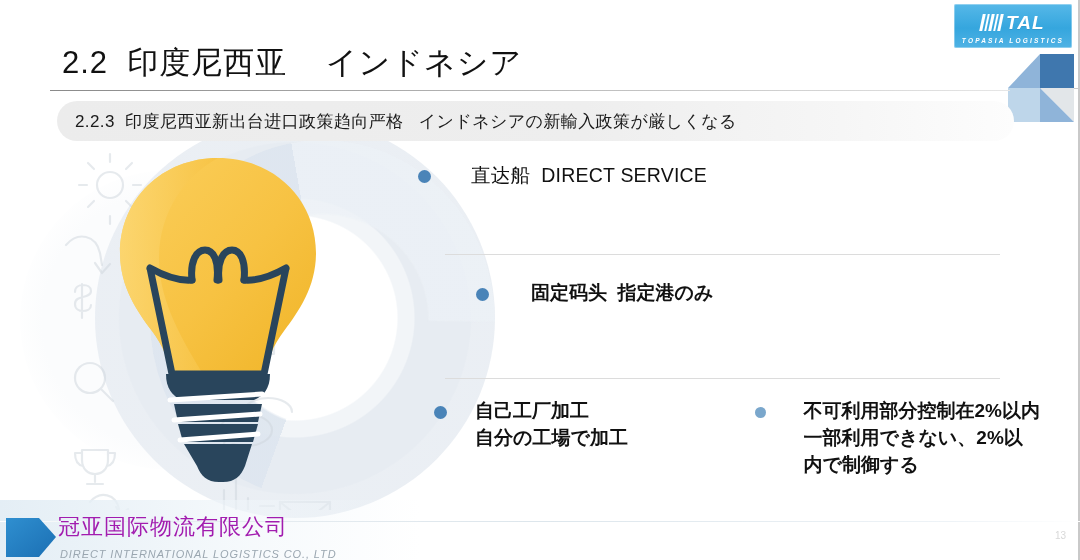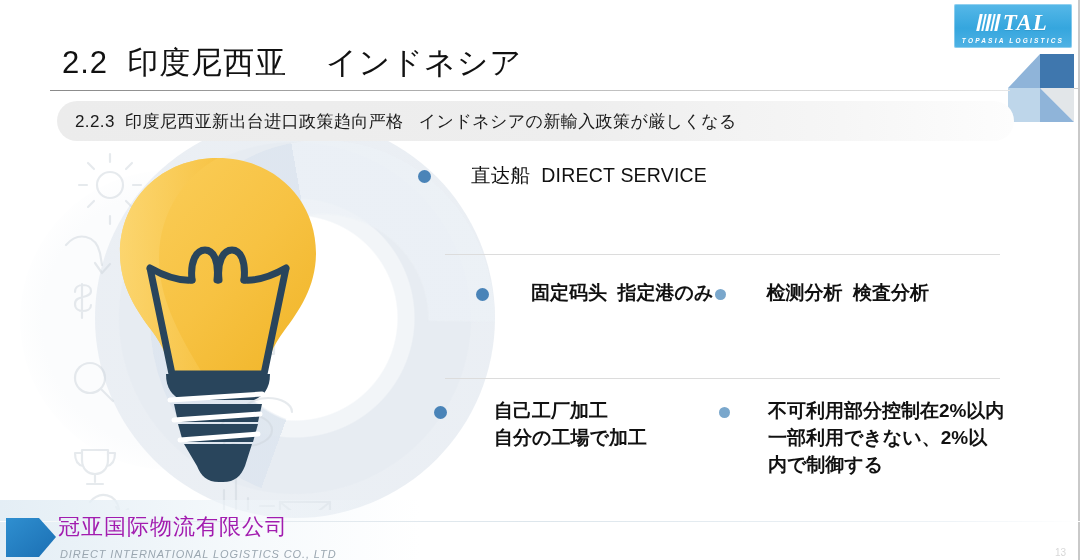--- a/index.html
+++ b/index.html
@@ -50,22 +50,22 @@
     position:absolute;right:8px;top:4px;width:118px;height:44px;
     background:linear-gradient(180deg,#56b8e8 0%,#35a6de 55%,#4fb2e4 100%);
     border-radius:2px;
     display:flex;flex-direction:column;align-items:center;justify-content:center;
     box-shadow:0 0 0 1px rgba(255,255,255,.35) inset;
   }
   .tal-row{display:flex;align-items:center;gap:4px;height:26px;margin-top:1px;}
   .tal-bars{display:flex;gap:2px;height:17px;align-items:flex-end;transform:skewX(-12deg);}
   .tal-bars i{display:block;width:2.5px;height:17px;background:#fff;}
   .tal-word{
-    color:#fff;font-weight:bold;font-style:italic;font-size:23px;
-    letter-spacing:1px;line-height:1;font-family:Liberation Serif, serif;
+    color:#fff;font-weight:bold;font-style:italic;font-size:19px;
+    letter-spacing:1px;line-height:1;font-family:Liberation Sans, sans-serif;
     text-shadow:0 1px 0 rgba(0,0,0,.08);
   }
   .tal-sub{
     color:#ffffff;font-size:6.5px;letter-spacing:2.2px;font-weight:bold;
     font-style:italic;margin-top:1px;
   }
 
   
   .pinwheel{position:absolute;right:2px;top:52px;width:76px;height:72px;}
   .pinwheel svg{width:100%;height:100%;}
@@ -91,21 +91,21 @@
     background:linear-gradient(90deg,#ececec 0%,#eeeeee 55%,#f6f6f6 82%,#fdfdfd 100%);
     display:flex;align-items:center;
   }
   .subtitle-text{
     padding-left:18px;font-size:17px;font-weight:normal;color:#1a1a1a;
     letter-spacing:.4px;white-space:pre;
   }
 
   
   .rows{position:absolute;left:400px;top:150px;width:640px;height:370px;}
-  .row{position:absolute;left:0;width:640px;display:flex;align-items:flex-start;}
+  .row{position:absolute;left:0;width:640px;display:flex;align-items:flex-start;justify-content:space-between;}
   .row-1{top:12px;}
   .row-2{top:130px;}
   .row-3{top:248px;}
 
   .sep{position:absolute;left:45px;width:555px;height:1px;background:#dcdcdc;}
   .sep-1{top:104px;}
   .sep-2{top:228px;}
 
   .bullet{
     width:13px;height:13px;border-radius:50%;background:#4a84b8;
@@ -134,21 +134,21 @@
   .hexmark svg{width:100%;height:100%;}
   .footer-cn{
     position:absolute;left:58px;bottom:18px;
     font-size:22px;color:#a21caf;letter-spacing:1px;white-space:nowrap;
   }
   .footer-en{
     position:absolute;left:60px;bottom:0px;
     font-size:11px;color:#9aa6b0;letter-spacing:.9px;font-style:italic;white-space:nowrap;
   }
   .page-no{
-    position:absolute;right:14px;bottom:2px;font-size:10px;color:#d8d8d8;
+    position:absolute;right:14px;bottom:19px;font-size:10px;color:#d8d8d8;
   }
 </style>
 </head>
 <body>
 
 <div class="slide">
 
   <div class="bg-soft"></div>
   <div class="bg-ring"></div>
   <div class="bg-ring2"></div>
@@ -278,28 +278,24 @@
         <span class="bullet"></span>
         <span class="cell cn-en" style="margin-left:40px;">直达船  DIRECT SERVICE</span>
       </div>
     </div>
 
     <div class="row row-2">
       <div class="g1" style="margin-left:76px;">
         <span class="bullet"></span>
         <span class="cell" style="margin-left:42px;">固定码头  指定港のみ</span>
       </div>
-      <div class="g2" style="margin-left:2px;">
-        <span class="bullet-sm"></span>
-        <span class="cell" style="margin-left:40px;">检测分析  検査分析</span>
-      </div>
     </div>
 
     <div class="row row-3">
-      <div class="g1" style="margin-left:34px;gap:19px;">
+      <div class="g1" style="margin-left:34px;">
         <span class="bullet"></span>
         <span class="cell" style="margin-left:28px;">自己工厂加工
 自分の工場で加工</span>
       </div>
       <div class="g2" style="margin-left:72px;">
         <span class="bullet-sm"></span>
         <span class="cell" style="margin-left:38px;">不可利用部分控制在2%以内
 一部利用できない、2%以
 内で制御する</span>
       </div>

